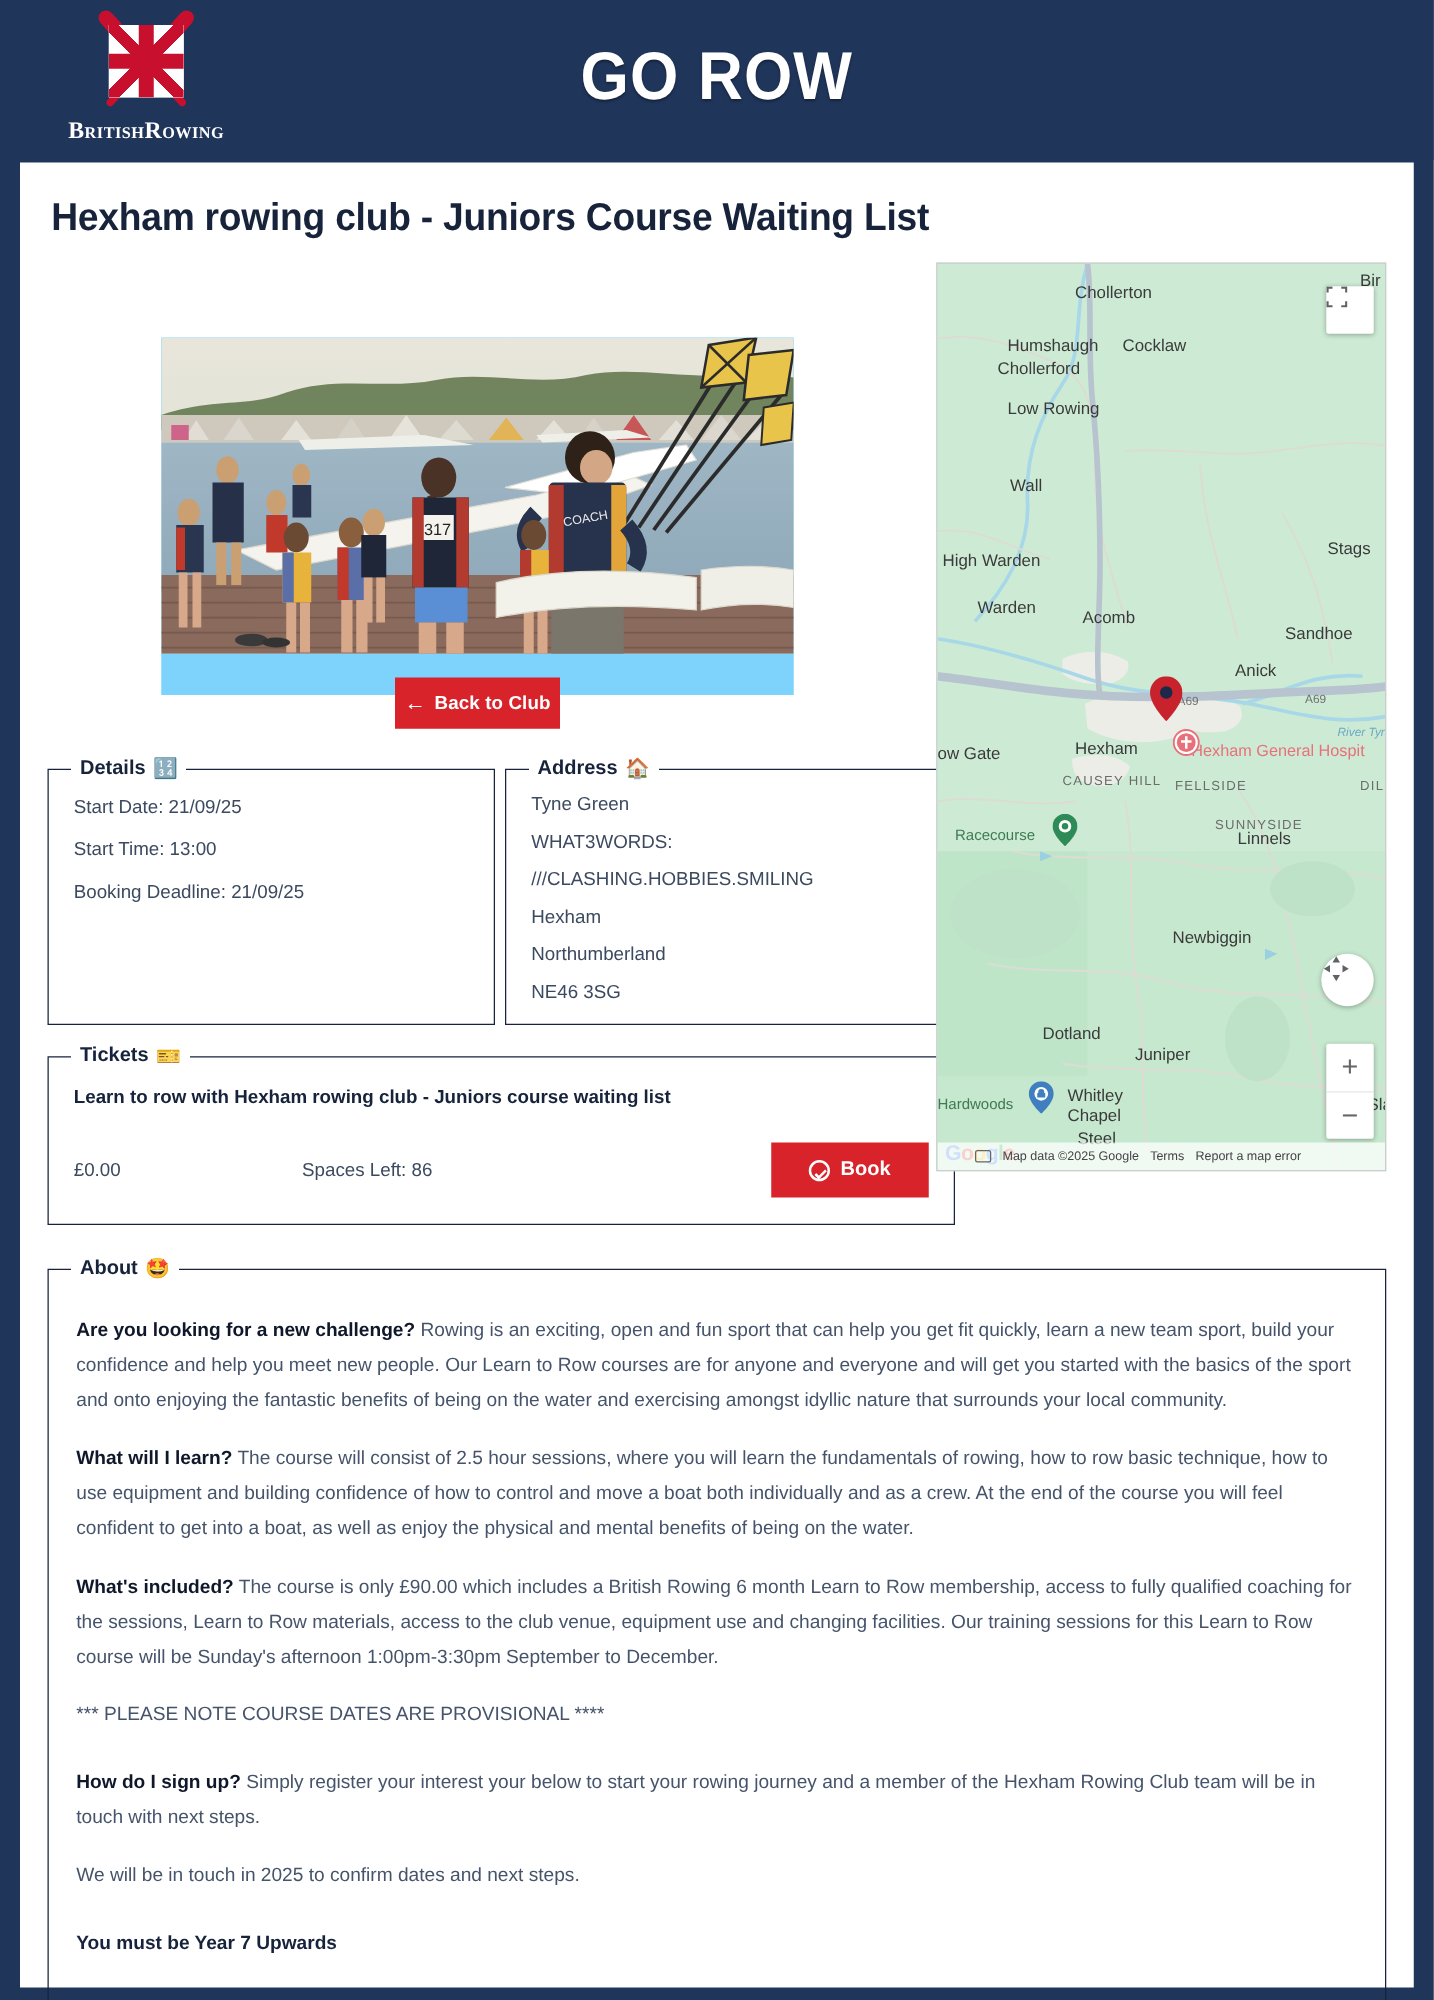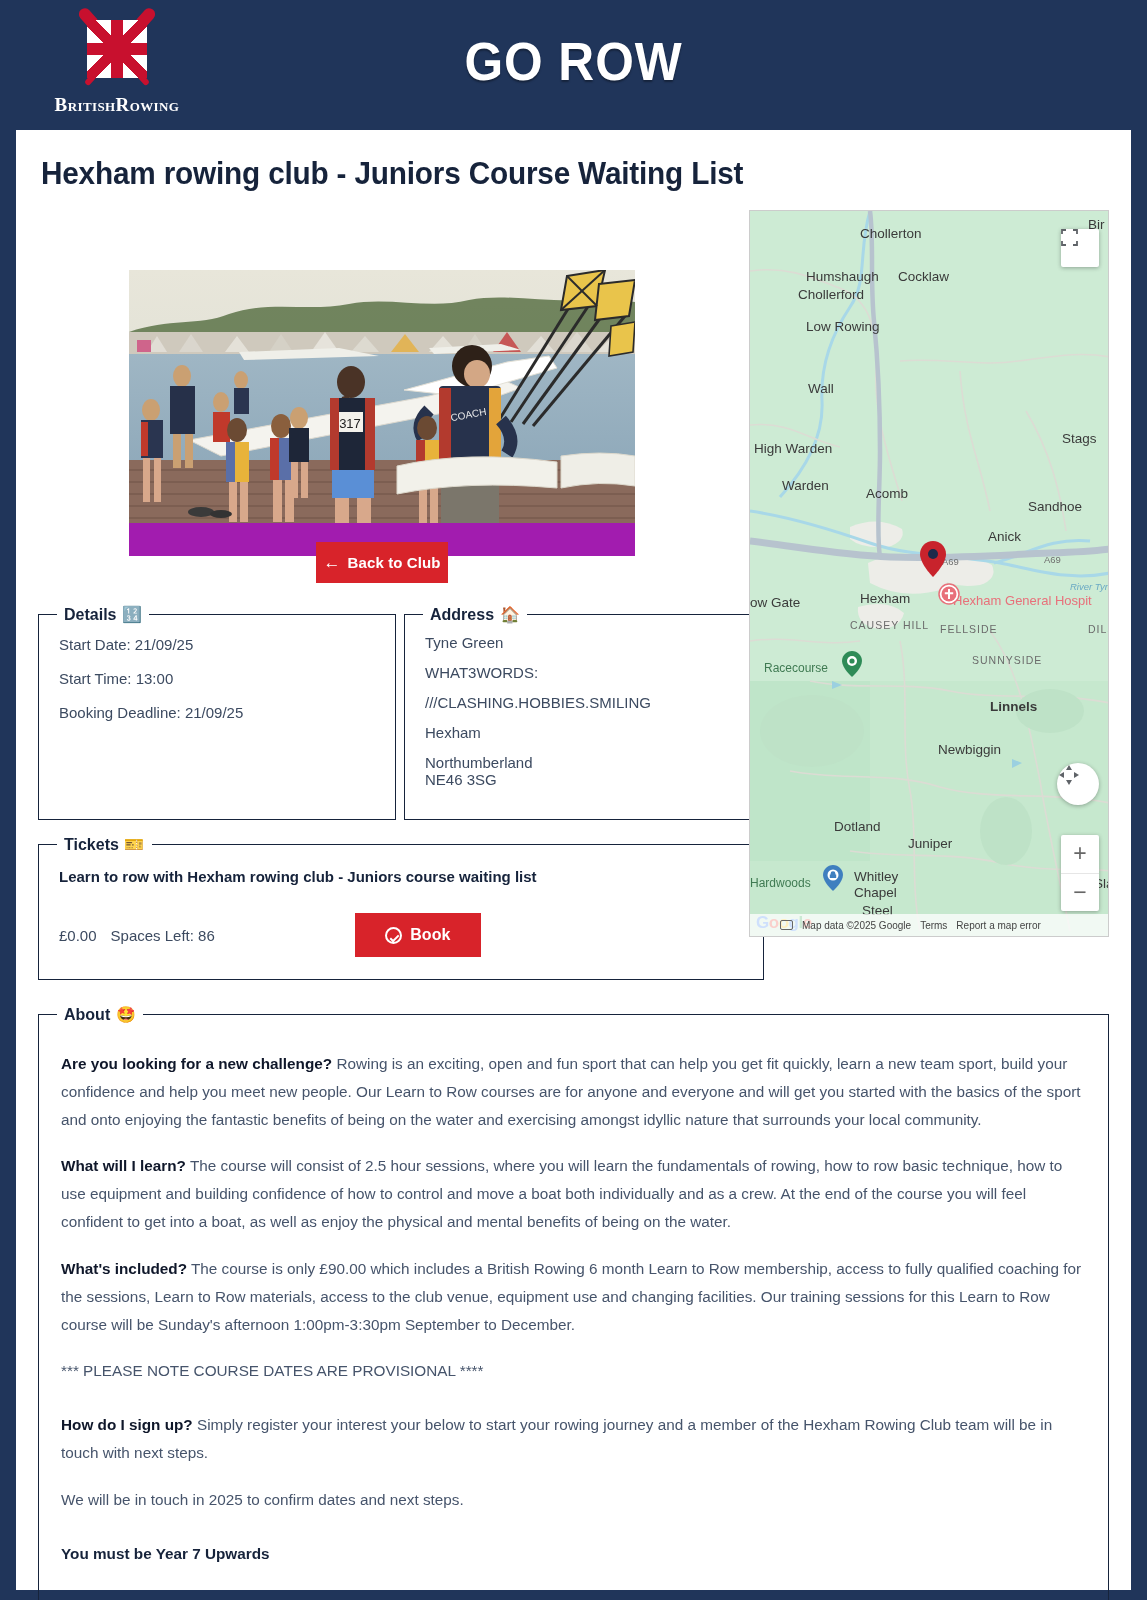--- a/index.html
+++ b/index.html
@@ -105,21 +105,21 @@
     transform-origin:left center;
   }
 
   
   .top-row { position:relative; }
   .photo {
     position:absolute;
     left:113px; top:78px;
     width:506px; height:286px;
     overflow:hidden;
-    background:#a21caf;
+    background:#7dd3fc;
   }
   .photo svg { display:block; }
 
   .btn-back {
     position:absolute;
     left:300px; top:350px;
     width:132px; height:41px;
     background:#D8232A;
     color:#fff;
     border:none;
@@ -151,21 +151,21 @@
   .line:last-child { margin-bottom:0; }
 
   #fs-details { left:22px; top:413px; width:358px; height:215px; }
   #fs-address { left:388px; top:413px; width:360px; height:215px; }
   #fs-tickets { left:22px; top:643px; width:726px; height:145px; }
   #fs-about   { left:22px; top:813px; width:1071px; height:620px; }
 
   .ticket-name {
     font-size:15px; font-weight:700; color:#16233B; margin:0 0 28px 0;
   }
-  .ticket-row { display:flex; align-items:center; }
+  .ticket-row { display:flex; align-items:center;justify-content:space-between; }
   .ticket-price { font-size:15px; color:#3C4A60; }
   .ticket-spaces { font-size:15px; color:#3C4A60; margin-left:14px; }
   .btn-book {
     margin-left:140px;
     width:126px; height:44px;
     background:#D8232A; color:#fff; border:none;
     font-size:16px; font-weight:800;
     display:flex; align-items:center; justify-content:center; gap:8px;
     cursor:pointer;
   }
@@ -437,21 +437,21 @@
     <fieldset class="fs" id="fs-address">
       <legend>
         <span>Address</span>
         <span>🏠</span>
       </legend>
       <div class="fs-body" style="padding-top:10px;">
         <p class="line" style="margin-bottom:13px">Tyne Green</p>
         <p class="line" style="margin-bottom:13px">WHAT3WORDS:</p>
         <p class="line" style="margin-bottom:13px">///CLASHING.HOBBIES.SMILING</p>
         <p class="line" style="margin-bottom:13px">Hexham</p>
-        <p class="line" style="margin-bottom:0">Northumberland</p>
+        <p class="line" style="margin-bottom:13px">Northumberland</p>
         <p class="line">NE46 3SG</p>
       </div>
     </fieldset>
 
     <fieldset class="fs" id="fs-tickets">
       <legend>
         <span>Tickets</span>
         <span>🎫</span>
       </legend>
       <div class="fs-body" style="padding-top:14px;">
@@ -564,21 +564,21 @@
       <div class="map-label rd" style="left: 294px; top: 343px;">A69</div>
       <div class="map-label riv" style="left: 320px; top: 370px;">River Tyne</div>
       <div class="map-label lg" style="left: 0px; top: 384px;">ow Gate</div>
       <div class="map-label lg" style="left: 110px; top: 380px;">Hexham</div>
       <div class="map-label hosp" style="left: 203px; top: 382px;">Hexham General Hospit</div>
       <div class="map-label caps" style="left: 100px; top: 408px;">CAUSEY HILL</div>
       <div class="map-label caps" style="left: 190px; top: 412px;">FELLSIDE</div>
       <div class="map-label caps" style="left: 338px; top: 412px;">DILS</div>
       <div class="map-label poi" style="left: 14px; top: 450px;">Racecourse</div>
       <div class="map-label caps" style="left: 222px; top: 443px;">SUNNYSIDE</div>
-      <div class="map-label lg" style="left: 240px; top: 488px; font-weight: bold;">Linnels</div>
+      <div class="map-label lg" style="left: 240px; top: 452px;">Linnels</div>
       <div class="map-label lg" style="left: 188px; top: 531px;">Newbiggin</div>
       <div class="map-label lg" style="left: 84px; top: 608px;">Dotland</div>
       <div class="map-label lg" style="left: 158px; top: 625px;">Juniper</div>
       <div class="map-label poi" style="left: 0px; top: 665px;">Hardwoods</div>
       <div class="map-label lg" style="left: 104px; top: 658px;">Whitley</div>
       <div class="map-label lg" style="left: 104px; top: 674px;">Chapel</div>
       <div class="map-label lg" style="left: 112px; top: 692px;">Steel</div>
       <div class="map-label lg" style="left: 344px; top: 665px;">Sla</div>
     </div>
 

